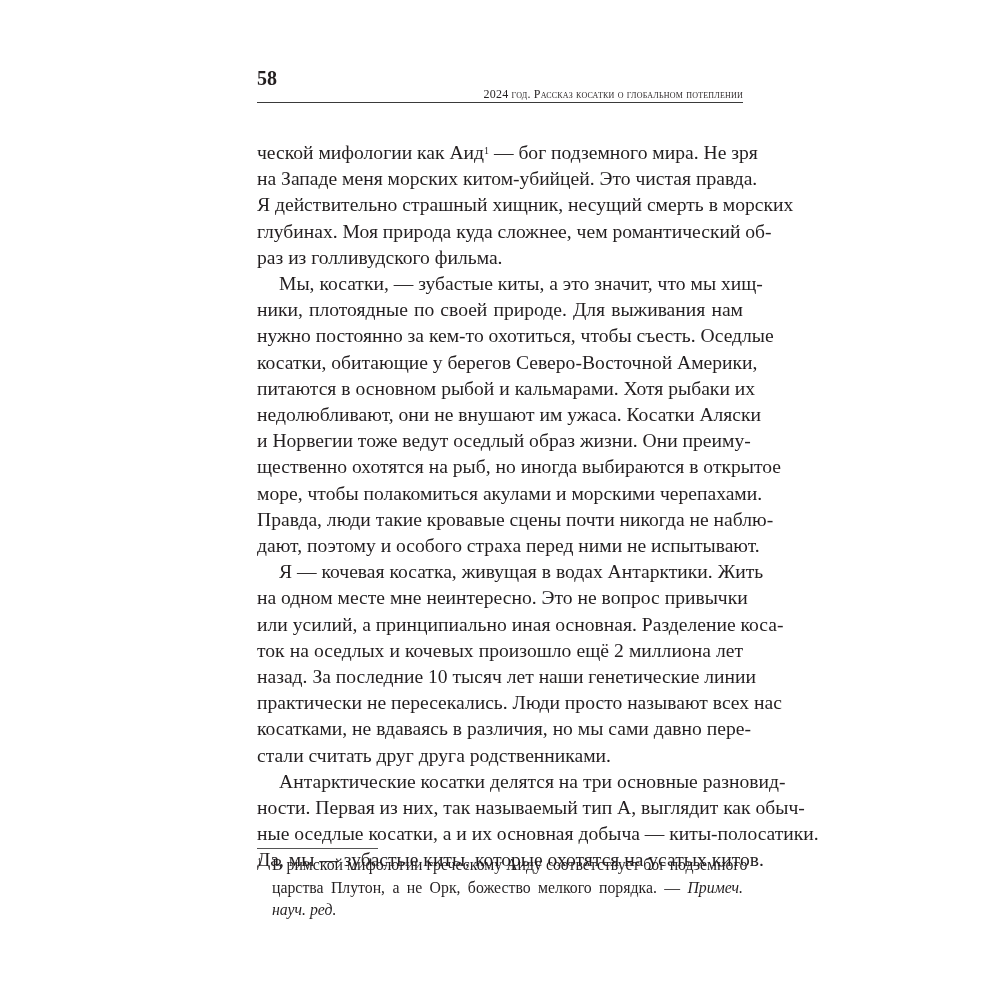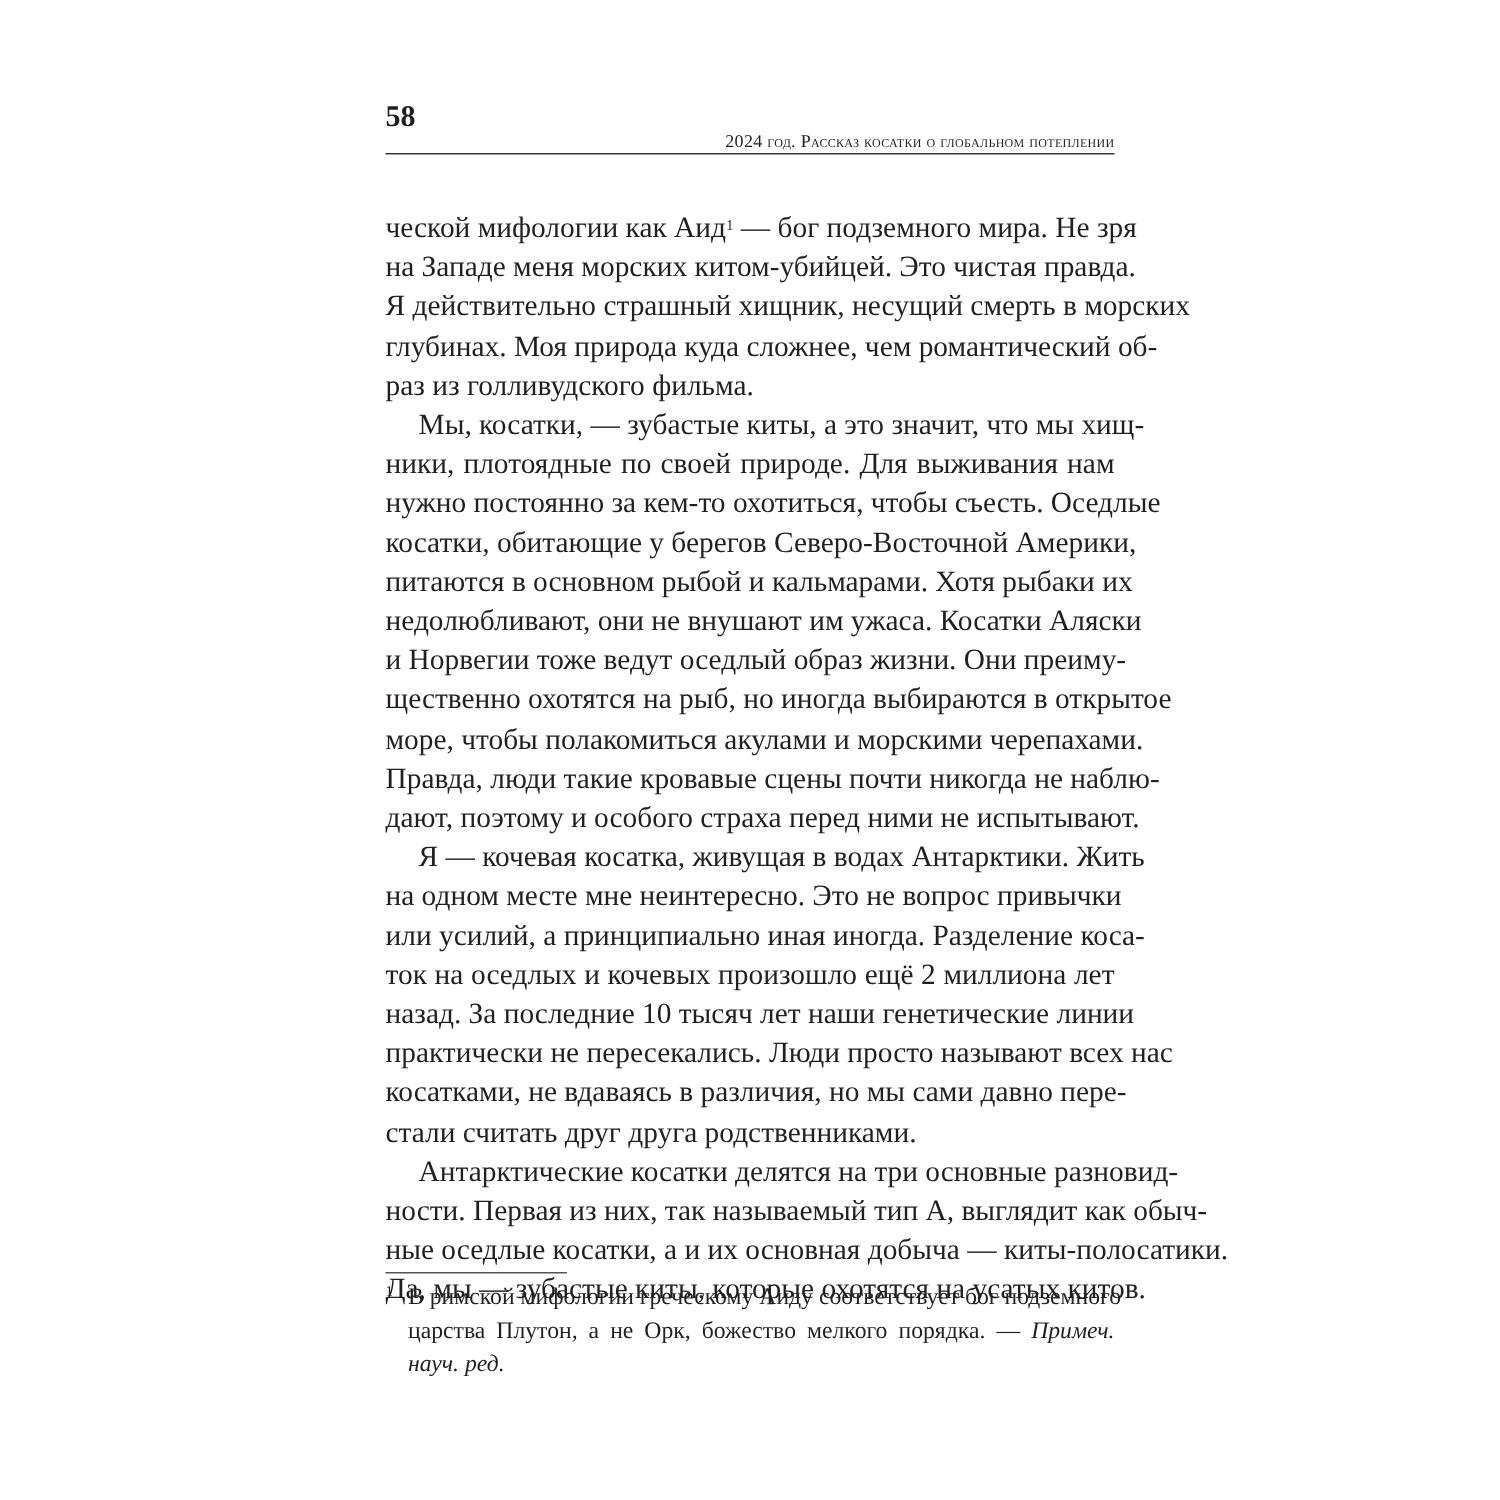--- a/index.html
+++ b/index.html
@@ -52,21 +52,21 @@
         <span class="line">недолюбливают, они не внушают им ужаса. Косатки Аляски</span>
         <span class="line">и Норвегии тоже ведут оседлый образ жизни. Они преиму-</span>
         <span class="line">щественно охотятся на рыб, но иногда выбираются в открытое</span>
         <span class="line">море, чтобы полакомиться акулами и морскими черепахами.</span>
         <span class="line">Правда, люди такие кровавые сцены почти никогда не наблю-</span>
         <span class="line last">дают, поэтому и особого страха перед ними не испытывают.</span>
       </p>
       <p>
         <span class="line" style="padding-left: 22px;">Я — кочевая косатка, живущая в водах Антарктики. Жить</span>
         <span class="line">на одном месте мне неинтересно. Это не вопрос привычки</span>
-        <span class="line">или усилий, а принципиально иная иногда. Разделение коса-</span>
+        <span class="line">или усилий, а принципиально иная основная. Разделение коса-</span>
         <span class="line">ток на оседлых и кочевых произошло ещё 2 миллиона лет</span>
         <span class="line">назад. За последние 10 тысяч лет наши генетические линии</span>
         <span class="line">практически не пересекались. Люди просто называют всех нас</span>
         <span class="line">косатками, не вдаваясь в различия, но мы сами давно пере-</span>
         <span class="line last">стали считать друг друга родственниками.</span>
       </p>
       <p>
         <span class="line" style="padding-left: 22px;">Антарктические косатки делятся на три основные разновид-</span>
         <span class="line">ности. Первая из них, так называемый тип А, выглядит как обыч-</span>
         <span class="line">ные оседлые косатки, а и их основная добыча — киты-полосатики.</span>

